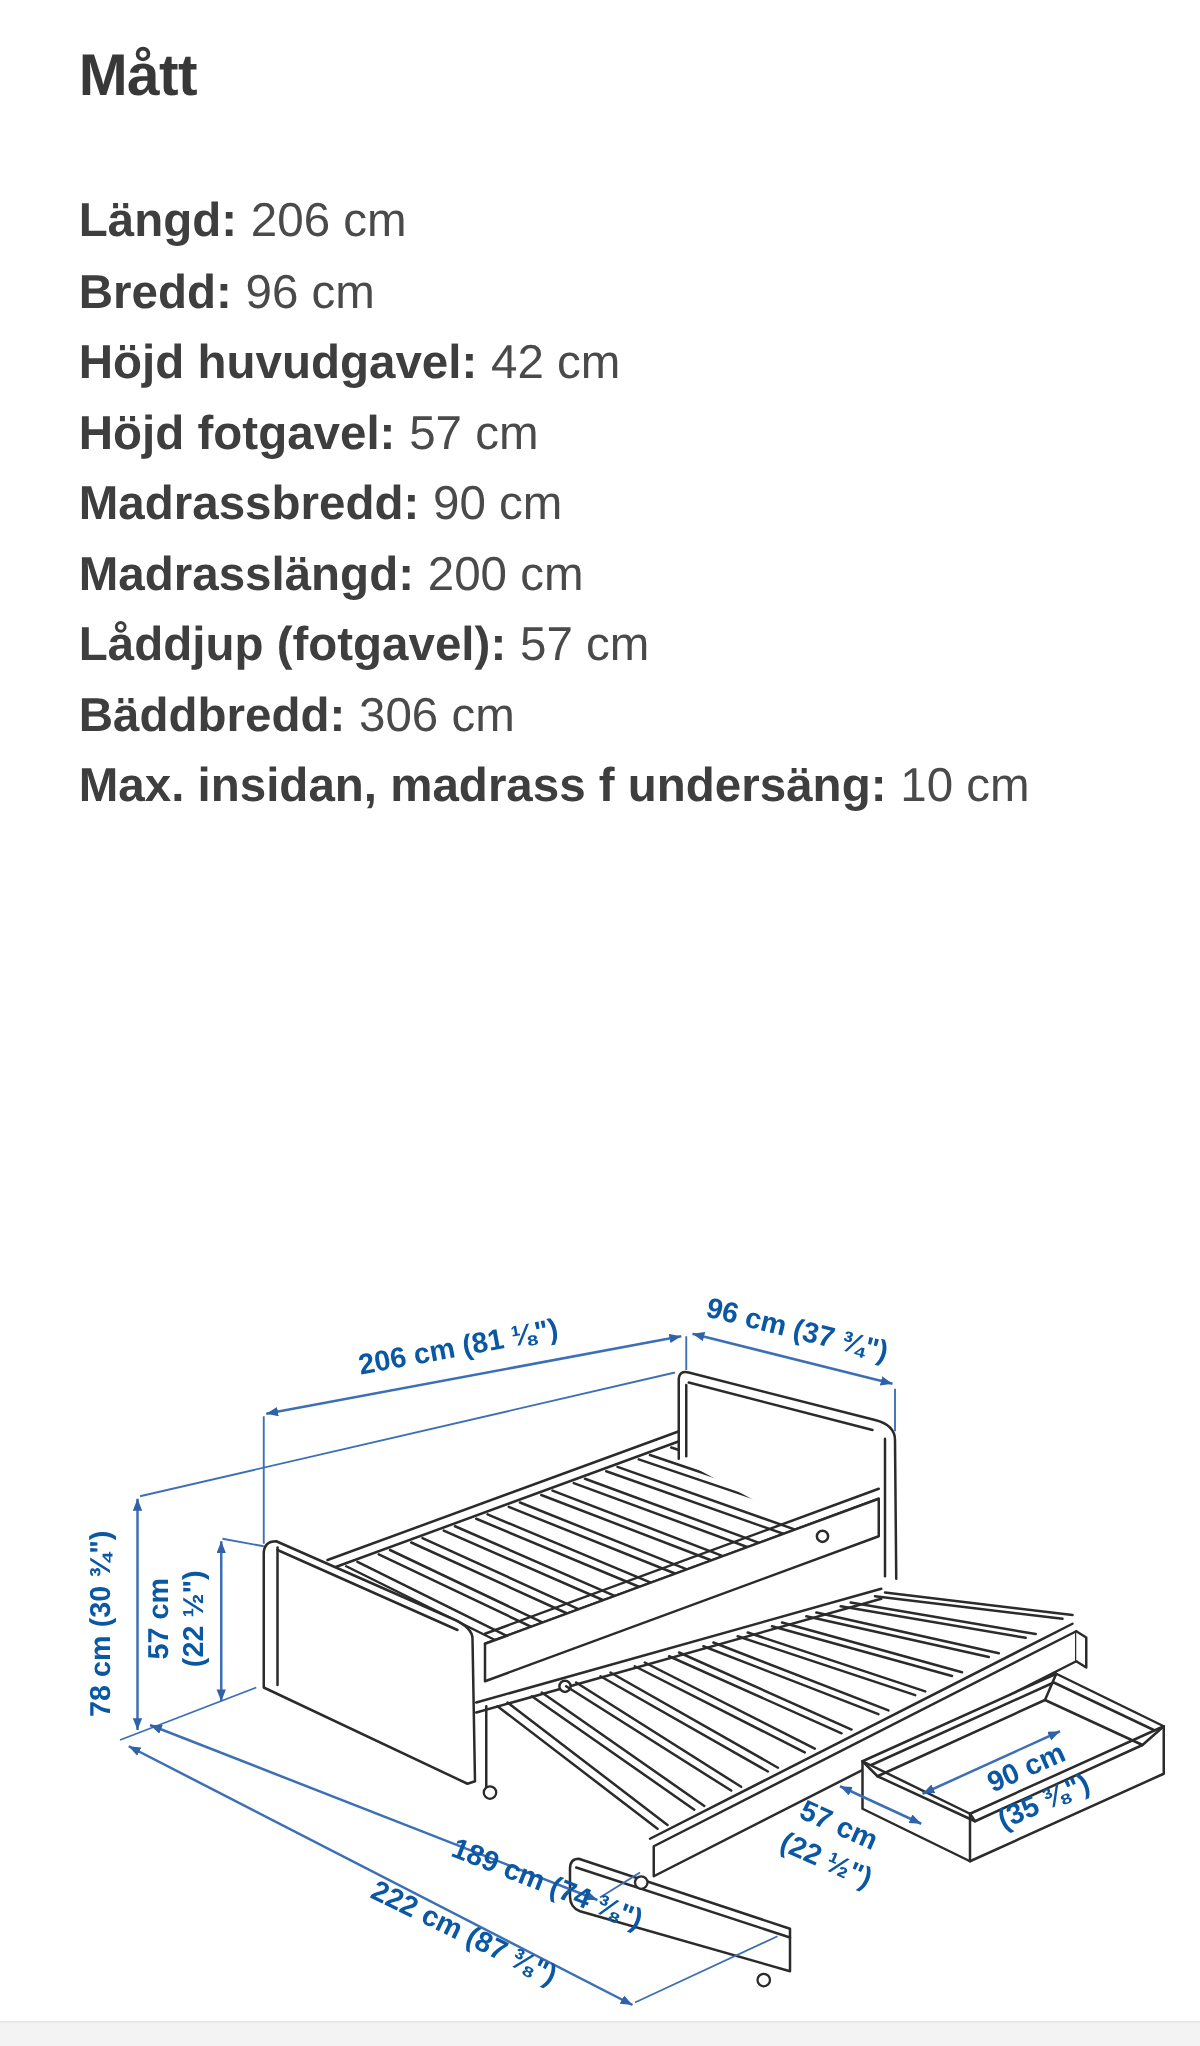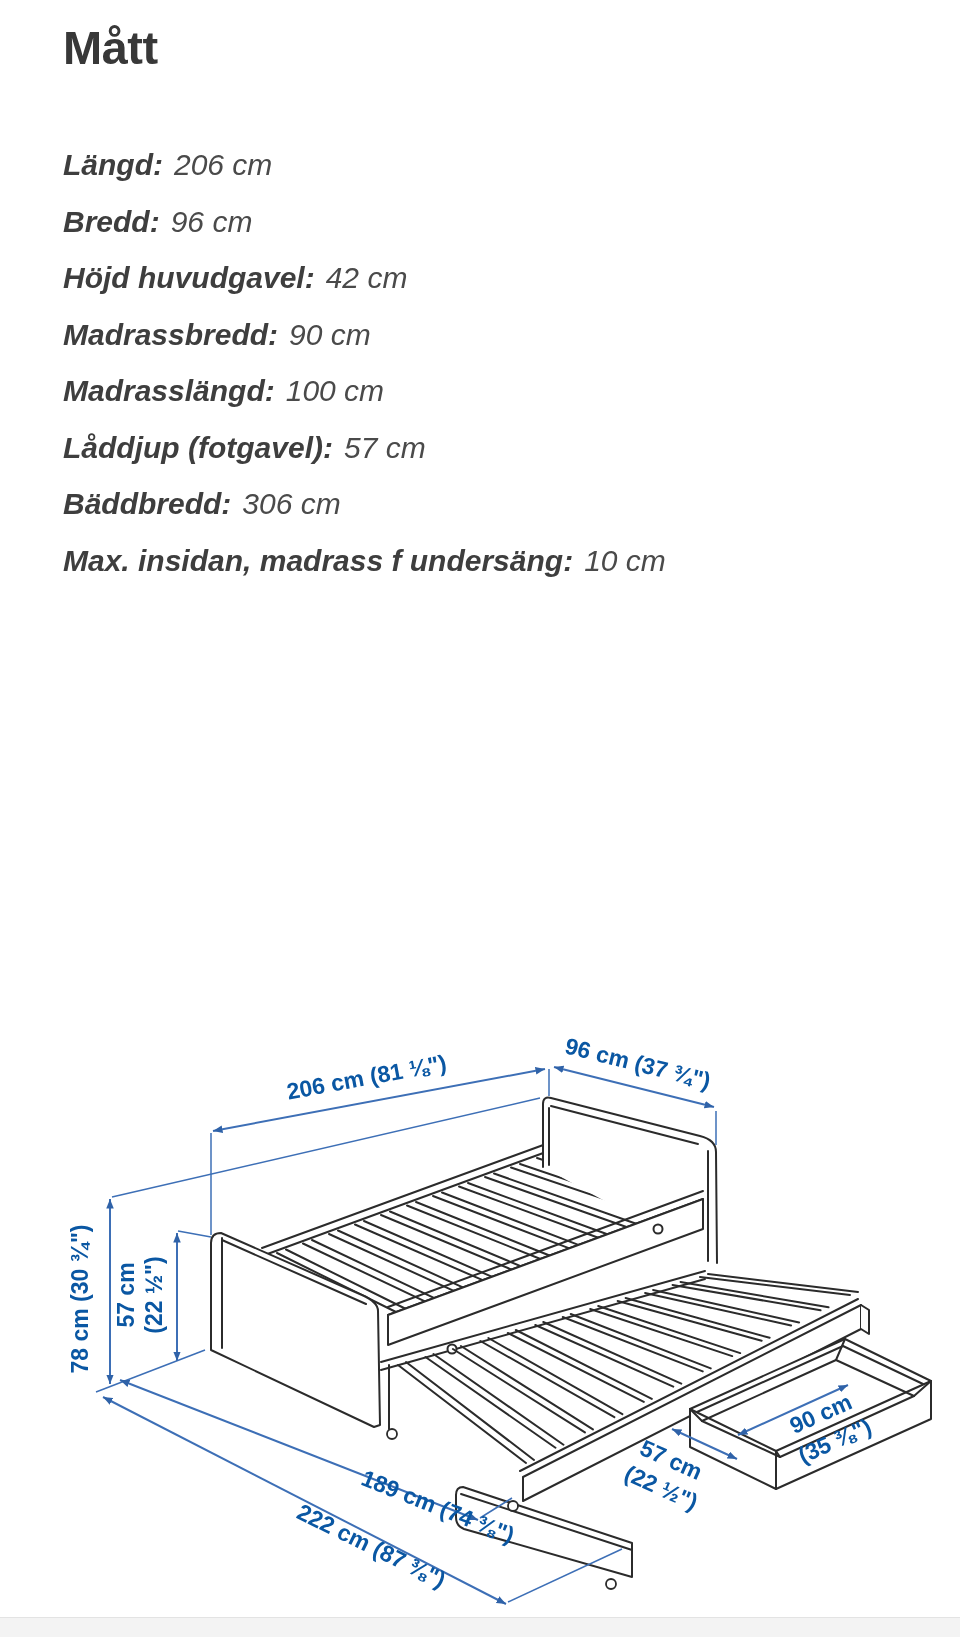--- a/index.html
+++ b/index.html
@@ -1,40 +1,41 @@
 <!DOCTYPE html>
 <html><head>
 <meta charset="utf-8">
 <style>
   html,body{margin:0;padding:0;}
   body{background:#ffffff;font-family:"Liberation Sans", sans-serif;}
   .page{position:relative;width:960px;height:1637px;background:#fff;overflow:hidden;}
   .content{padding-left:63px;padding-right:40px;}
-  .page-title{margin:0;padding-top:20px;font-size:47px;font-weight:700;color:#383838;letter-spacing:-0.5px;}
+  .page-title{margin:0;padding-top:32px;font-size:47px;font-weight:700;color:#383838;letter-spacing:-0.5px;}
   .m-list{margin-top:62px;}
-  .m-row{font-size:30px;line-height:56.5px;color:#4a4a4a;white-space:nowrap;font-style:italic;}
+  .m-row{font-size:38px;line-height:56.5px;color:#4a4a4a;white-space:nowrap;}
   .m-label{font-weight:700;color:#3e3e3e;margin-right:11px;}
   .m-value{font-weight:400;color:#4a4a4a;}
   .diagram-wrap{position:absolute;left:0;top:977px;width:960px;height:641px;}
   .bottom-strip{position:absolute;left:0;bottom:0;width:100%;height:19px;background:#f3f3f3;border-top:1px solid #e3e3e3;}
   svg text{font-family:"Liberation Sans", sans-serif;font-weight:700;fill:#0a57a3;}
   .dimtxt{font-size:23px;}
 </style>
 </head>
 <body>
 
 <div class="page">
   <div class="content">
     <h2 class="page-title">Mått</h2>
     <div class="m-list">
       <div class="m-row"><span class="m-label">Längd:</span><span class="m-value">206 cm</span></div>
       <div class="m-row"><span class="m-label">Bredd:</span><span class="m-value">96 cm</span></div>
       <div class="m-row"><span class="m-label">Höjd huvudgavel:</span><span class="m-value">42 cm</span></div>
+      <div class="m-row"><span class="m-label">Höjd fotgavel:</span><span class="m-value">57 cm</span></div>
       <div class="m-row"><span class="m-label">Madrassbredd:</span><span class="m-value">90 cm</span></div>
-      <div class="m-row"><span class="m-label">Madrasslängd:</span><span class="m-value">100 cm</span></div>
+      <div class="m-row"><span class="m-label">Madrasslängd:</span><span class="m-value">200 cm</span></div>
       <div class="m-row"><span class="m-label">Låddjup (fotgavel):</span><span class="m-value">57 cm</span></div>
       <div class="m-row"><span class="m-label">Bäddbredd:</span><span class="m-value">306 cm</span></div>
       <div class="m-row"><span class="m-label">Max. insidan, madrass f undersäng:</span><span class="m-value">10 cm</span></div>
     </div>
   </div>
 
   <div class="diagram-wrap">
     <svg width="960" height="641" viewBox="0 0 960 641" fill="none">
       <defs>
         <marker id="arE" markerWidth="10" markerHeight="8" refX="9.5" refY="3.75" orient="auto" markerUnits="userSpaceOnUse">

